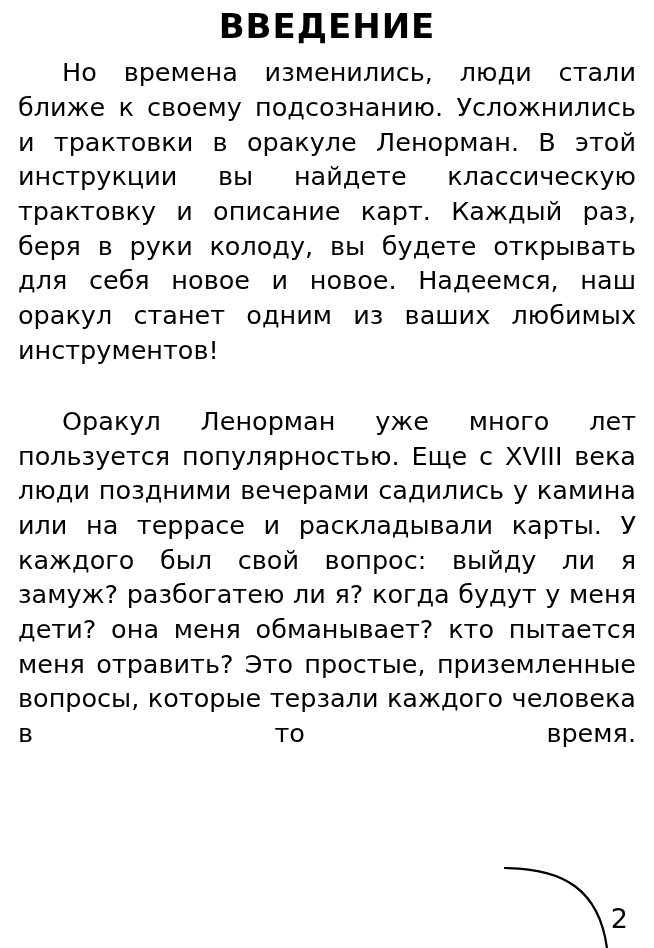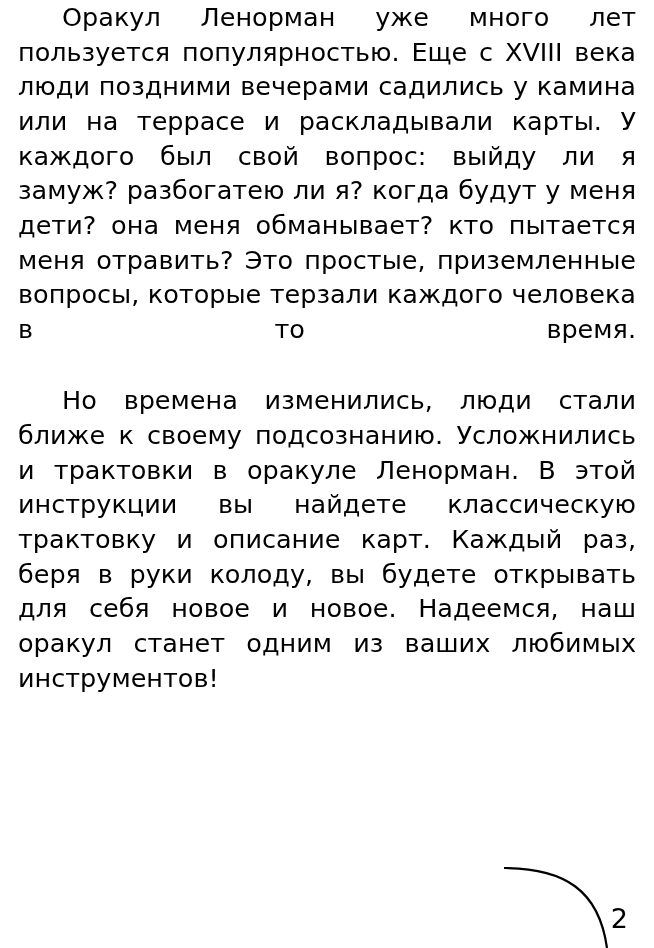--- a/index.html
+++ b/index.html
@@ -79,24 +79,25 @@
     font-size: 27px;
     font-family: "DejaVu Sans", sans-serif;
     color: #000;
   }
 </style>
 </head>
 <body>
 
 <div class="page">
 
+  <h1 class="page-title">ВВЕДЕНИЕ</h1>
 
   <div class="body-text">
+    <p class="para">Но времена изменились, люди стали ближе к своему подсознанию. Усложнились и трактовки в оракуле Ленорман. В этой инструкции вы найдете классическую трактовку и описание карт. Каждый раз, беря в руки колоду, вы будете открывать для себя новое и новое. Надеемся, наш оракул станет одним из ваших любимых инструментов!</p>
     <p class="para">Оракул Ленорман уже много лет пользуется популярностью. Еще с XVIII века люди поздними вечерами садились у камина или на террасе и раскладывали карты. У каждого был свой вопрос: выйду ли я замуж? разбогатею ли я? когда будут у меня дети? она меня обманывает? кто пытается меня отравить? Это простые, приземленные вопросы, которые терзали каждого человека в то время.</p>
-    <p class="para">Но времена изменились, люди стали ближе к своему подсознанию. Усложнились и трактовки в оракуле Ленорман. В этой инструкции вы найдете классическую трактовку и описание карт. Каждый раз, беря в руки колоду, вы будете открывать для себя новое и новое. Надеемся, наш оракул станет одним из ваших любимых инструментов!</p>
   </div>
 
   <div class="footer">
     <svg class="footer-curve" viewBox="0 0 150 86" preserveAspectRatio="none">
       <path d="M0,6 C60,6 95,28 103,86" fill="none" stroke="#000000" stroke-width="2.2"></path>
     </svg>
     <span class="page-number">2</span>
   </div>
 
 </div>

